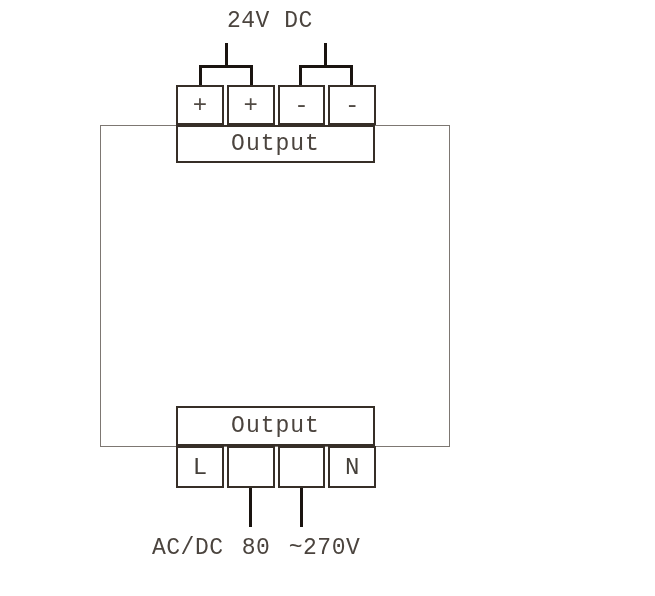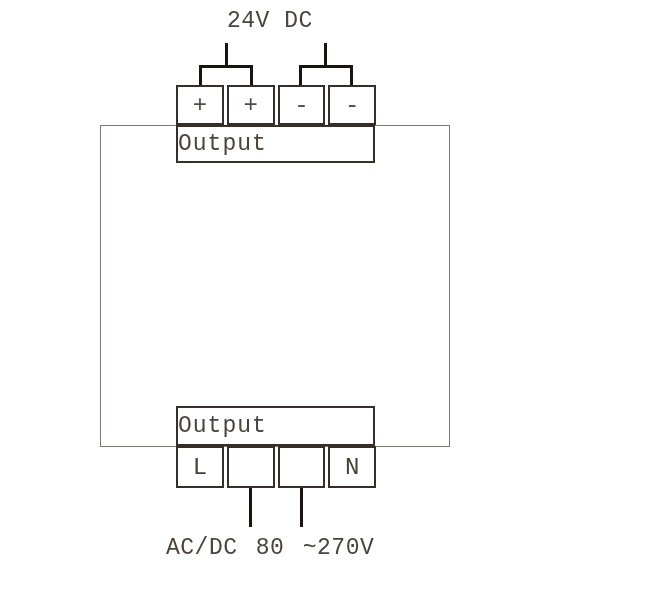--- a/index.html
+++ b/index.html
@@ -21,21 +21,21 @@
     white-space: nowrap;
     color: #4b443e;
   }
   .lbl-top {
     left: 227px;
     top: 8px;
     font-size: 23px;
     letter-spacing: 0.5px;
   }
   .lbl-bottom {
-    left: 166px;
+    left: 152px;
     top: 535px;
     font-size: 23px;
     letter-spacing: 0.5px;
     word-spacing: 4px;
   }
   
   .wire {
     position: absolute;
     background: #1a1410;
     z-index: 1;
@@ -79,20 +79,21 @@
   }
   
   .label-box {
     position: absolute;
     left: 176px;
     width: 199px;
     background: #ffffff;
     border: 2px solid #362e27;
     display: flex;
     align-items: center;
+    justify-content: center;
     font-size: 23px;
     letter-spacing: 1px;
     color: #4b443e;
     z-index: 2;
     box-sizing: border-box;
   }
   .label-box.output { top: 125px; height: 38px; }
   .label-box.input  { top: 406px; height: 40px; }
 </style>
 </head>

